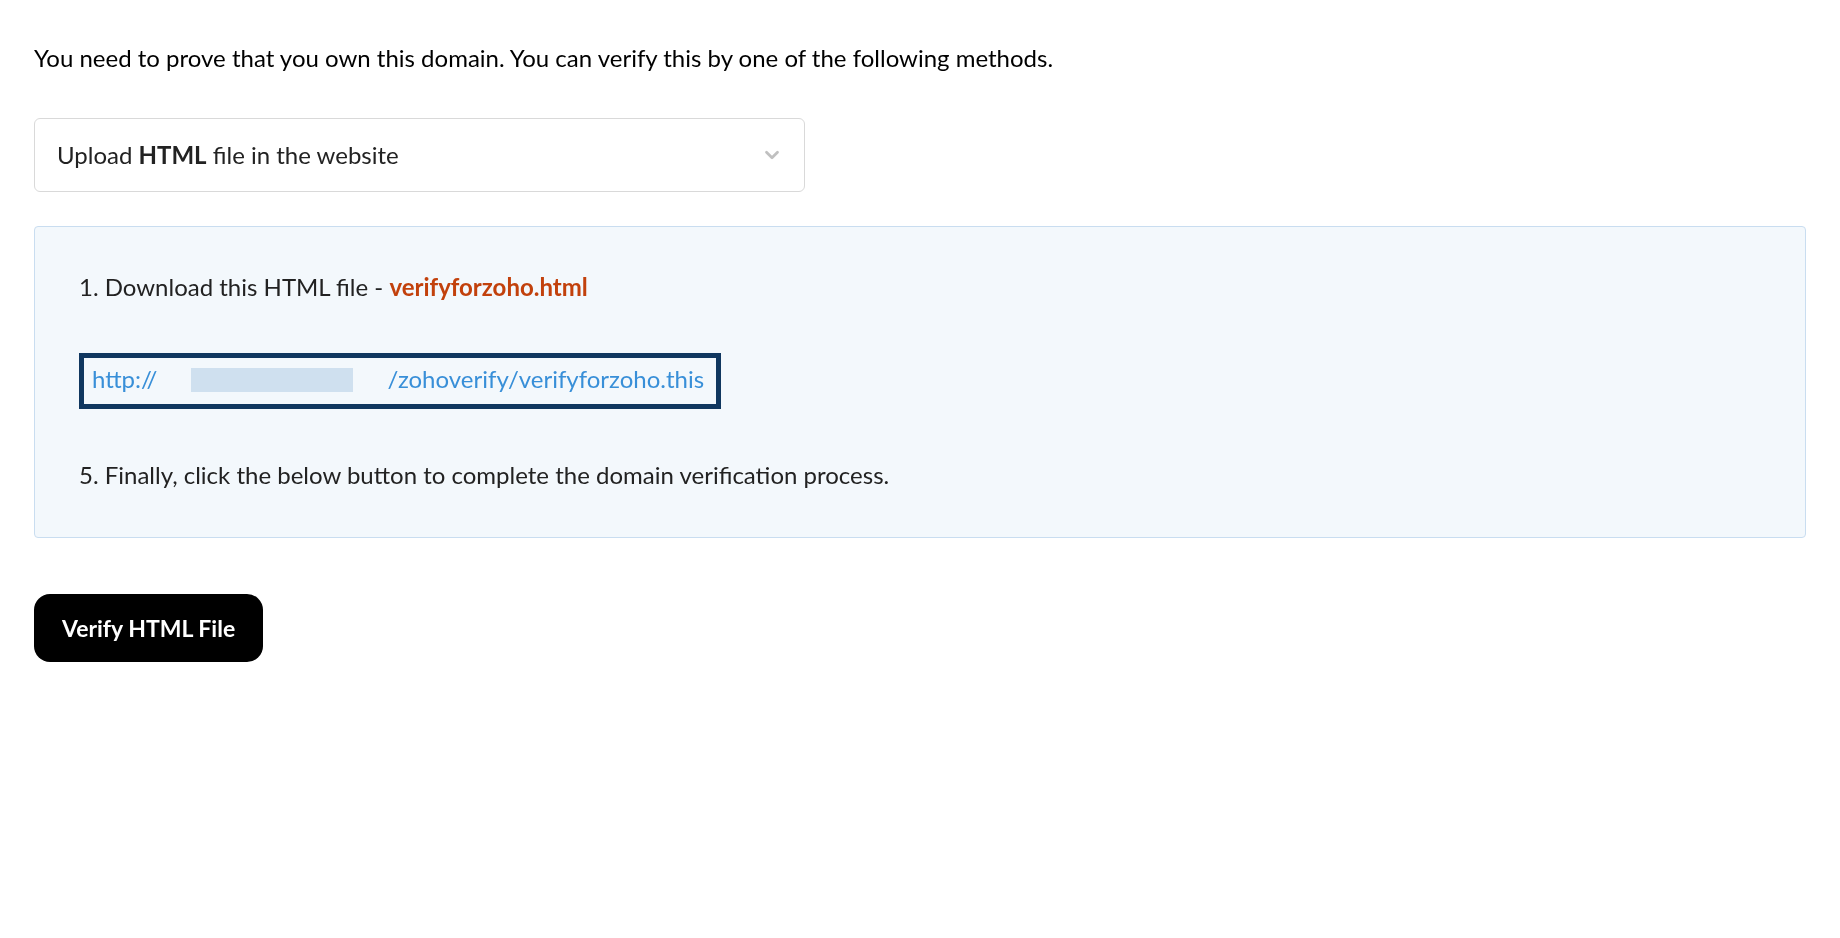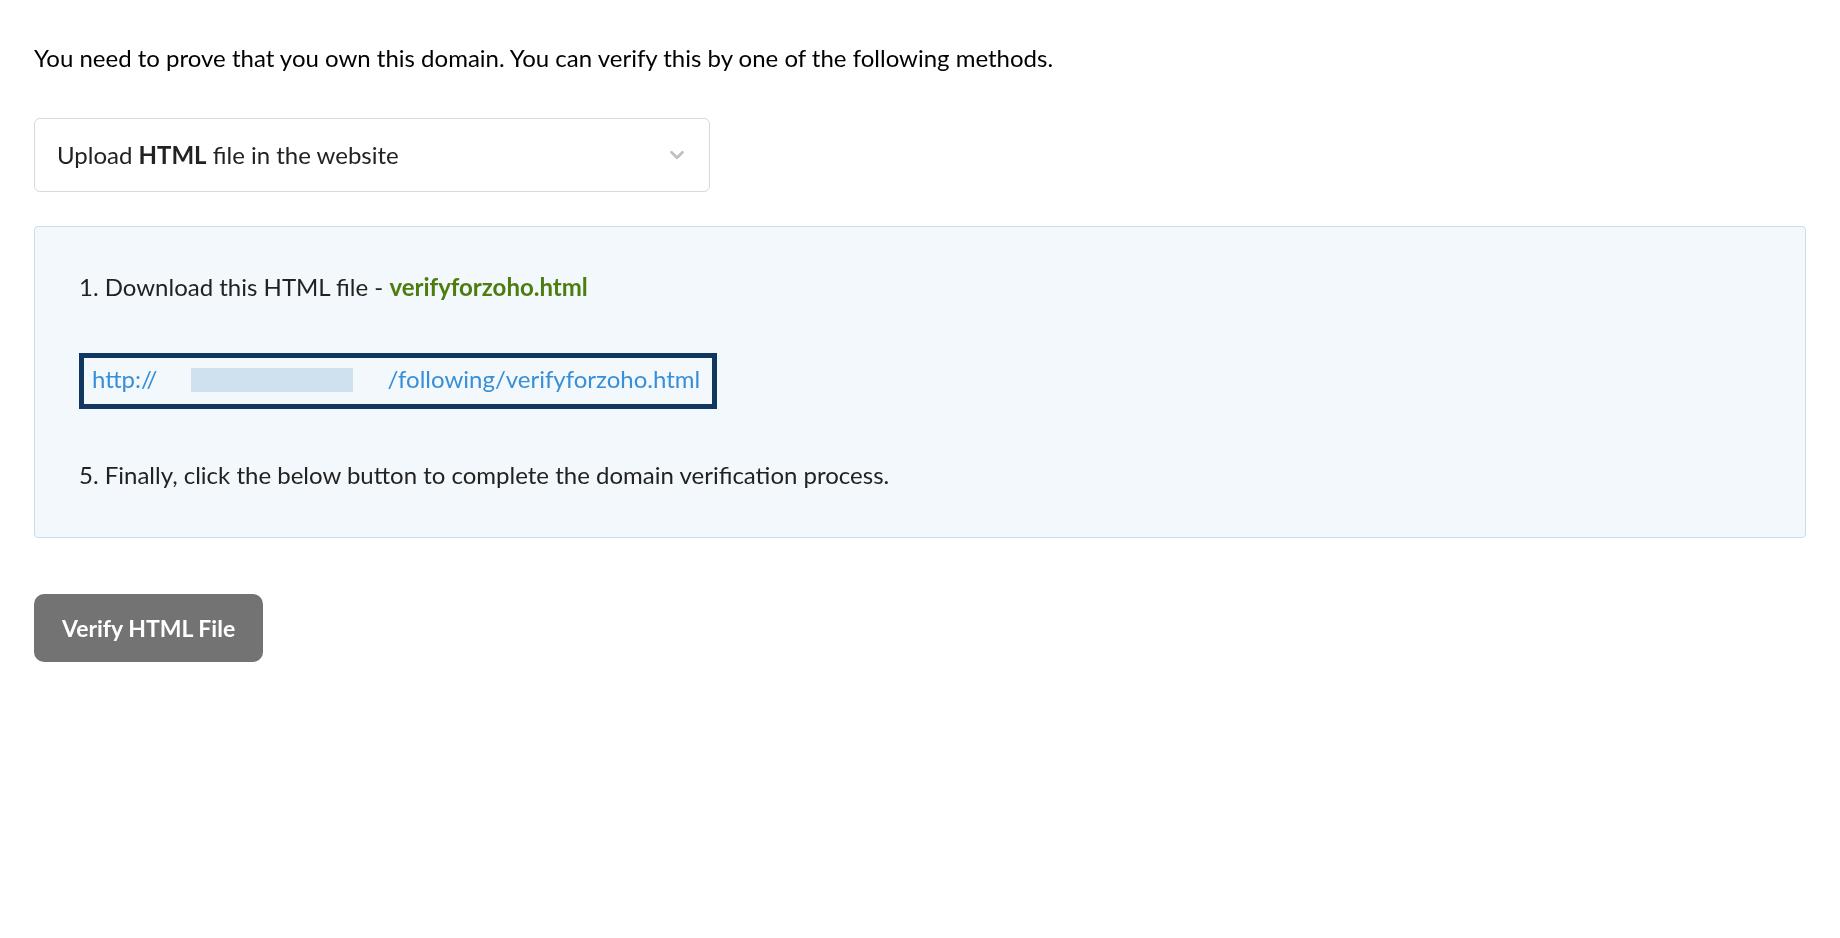--- a/index.html
+++ b/index.html
@@ -14,21 +14,21 @@
       padding: 40px 34px;
       font-size: 24px;
       line-height: 1.5;
     }
     .intro {
       color: #000000;
       margin-bottom: 42px;
     }
     .select-wrap {
       position: relative;
-      width: 676px;
+      width: 771px;
       margin-bottom: 34px;
     }
     .select-box {
       width: 100%;
       border: 1px solid #d9d9d9;
       border-radius: 6px;
       padding: 18px 54px 18px 22px;
       background: #fff;
       cursor: pointer;
       display: flex;
@@ -61,21 +61,21 @@
       margin-bottom: 56px;
     }
     .step {
       color: #222;
       margin-bottom: 48px;
     }
     .step:last-child {
       margin-bottom: 12px;
     }
     .link {
-      color: #4d7c0f;
+      color: #c2410c;
       font-weight: 700;
       text-decoration: none;
       cursor: pointer;
       margin-top: 16px;
     }
     .url-link {
       color: #388fd8;
       text-decoration: none;
       cursor: pointer;
     }
@@ -94,24 +94,24 @@
     .redacted {
       display: inline-block;
       width: 162px;
       height: 24px;
       background: #cfe0ef;
       vertical-align: baseline;
       position: relative;
       top: 4px;
     }
     .verify-btn {
-      background: #737373;
+      background: #000000;
       color: #fff;
       border: none;
-      border-radius: 10px;
+      border-radius: 16px;
       padding: 20px 28px;
       font-size: 23px;
       font-weight: 700;
       cursor: pointer;
       font-family: inherit;
     }
   </style>
 </head>
 <body>
 
@@ -137,21 +137,21 @@
   <p class="step">
     <span>1. Download this HTML file - </span><a class="link">verifyforzoho.html</a>
   </p>
 
 
 
   <p class="step">
     <span class="url-frame">
         <a class="url-link">http://</a>
         <span class="redacted"></span>
-        <a class="url-link">/following/verifyforzoho.html</a>
+        <a class="url-link">/zohoverify/verifyforzoho.this</a>
       </span>
   </p>
 
   <p class="step">5. Finally, click the below button to complete the domain verification process.</p>
 
 </div>
 
 <button class="verify-btn">Verify HTML File</button>
 
 

